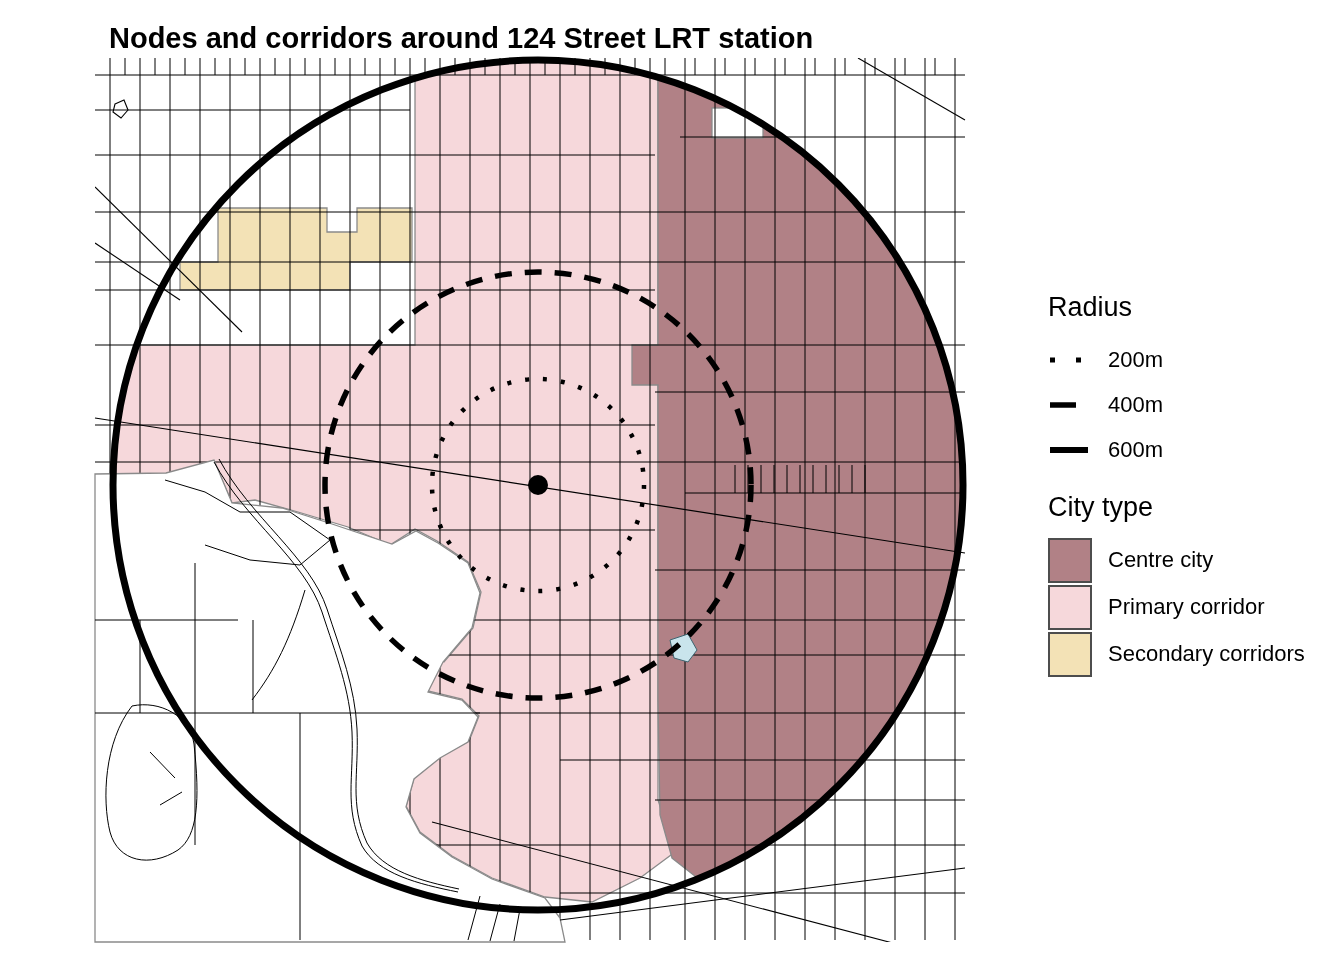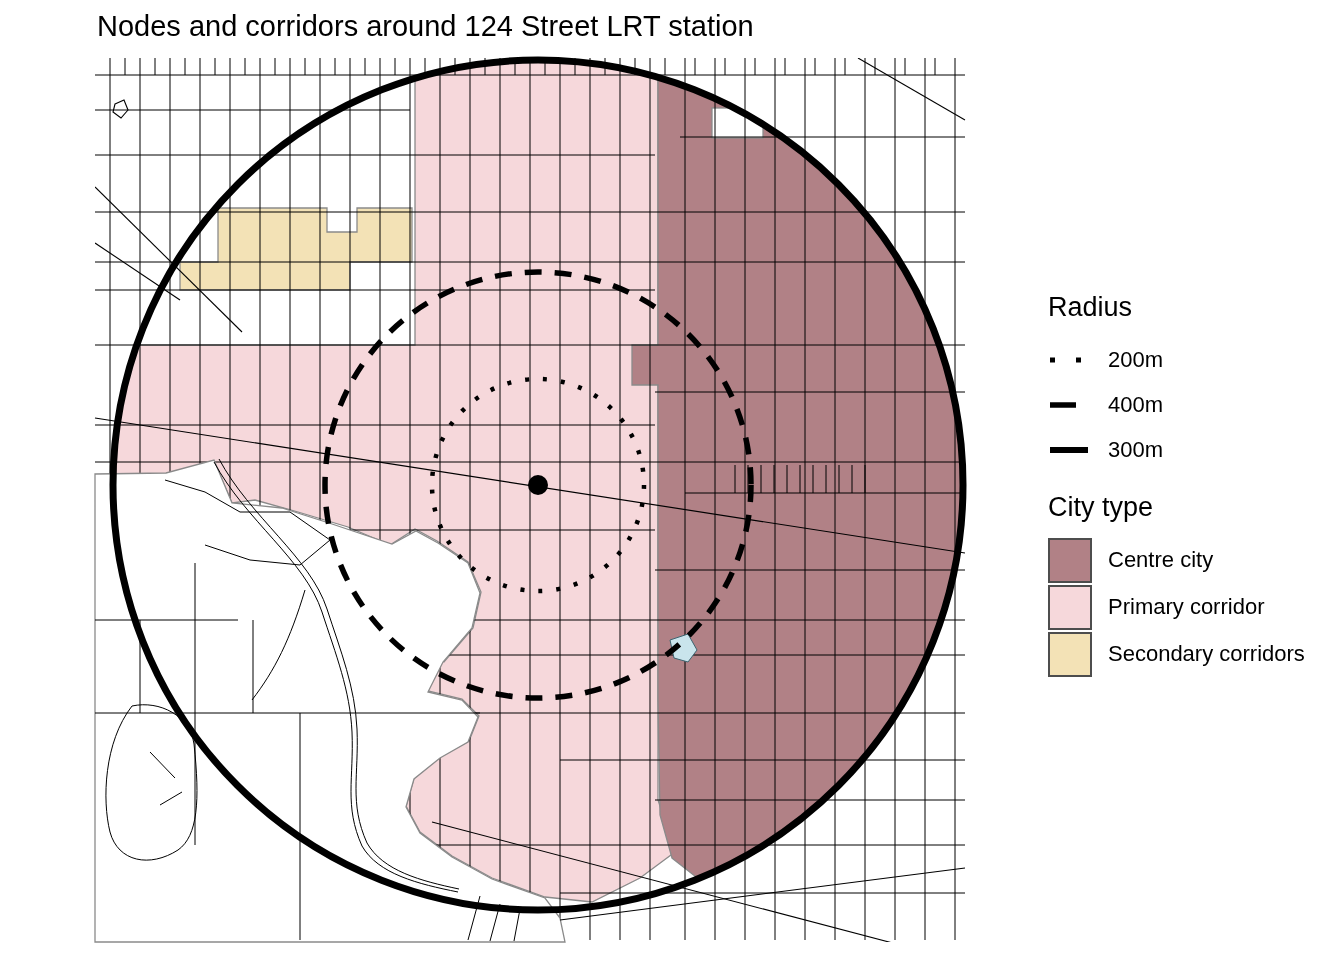--- a/index.html
+++ b/index.html
@@ -1,22 +1,22 @@
 <!DOCTYPE html>
 <html><head>
 <meta charset="utf-8">
 <style>
   html,body{margin:0;padding:0;background:#ffffff;}
   .canvas{
     position:relative;width:1344px;height:960px;background:#ffffff;overflow:hidden;
     font-family:"Liberation Sans",sans-serif;color:#000;
   }
   .figure-title{
-    position:absolute;left:97px;top:10px;margin:0;
-    font-size:29px;font-weight:400;letter-spacing:0;
+    position:absolute;left:97px;top:10px;margin:12px;
+    font-size:29px;font-weight:700;letter-spacing:0;
   }
   .map-svg{position:absolute;left:0;top:0;}
   .legend{position:absolute;left:1048px;}
   .legend-radius{top:292px;width:350px;}
   .legend-area{top:492px;width:350px;}
   .legend-title{font-size:27px;margin:0 0 14px 0;}
   .legend-row{display:flex;align-items:center;height:45px;}
   .legend-row .sample{width:42px;flex:0 0 42px;}
   .legend-row .lbl{font-size:22px;margin-left:18px;}
   .swatch-row{display:flex;align-items:center;height:46px;margin-bottom:1px;}
@@ -199,21 +199,21 @@
     <div class="legend-row">
       <svg class="sample" width="42" height="10" viewBox="0 0 42 10">
         <line x1="2" y1="5" x2="28" y2="5" stroke="#000" stroke-width="5.5"></line>
       </svg>
       <span class="lbl">400m</span>
     </div>
     <div class="legend-row">
       <svg class="sample" width="42" height="10" viewBox="0 0 42 10">
         <line x1="2" y1="5" x2="40" y2="5" stroke="#000" stroke-width="6"></line>
       </svg>
-      <span class="lbl">300m</span>
+      <span class="lbl">600m</span>
     </div>
   </div>
 
   <div class="legend legend-area">
     <div class="legend-title">City type</div>
     <div class="swatch-row">
       <div class="swatch" style="background-color: rgb(177, 129, 134);"></div>
       <span class="lbl">Centre city</span>
     </div>
     <div class="swatch-row">

